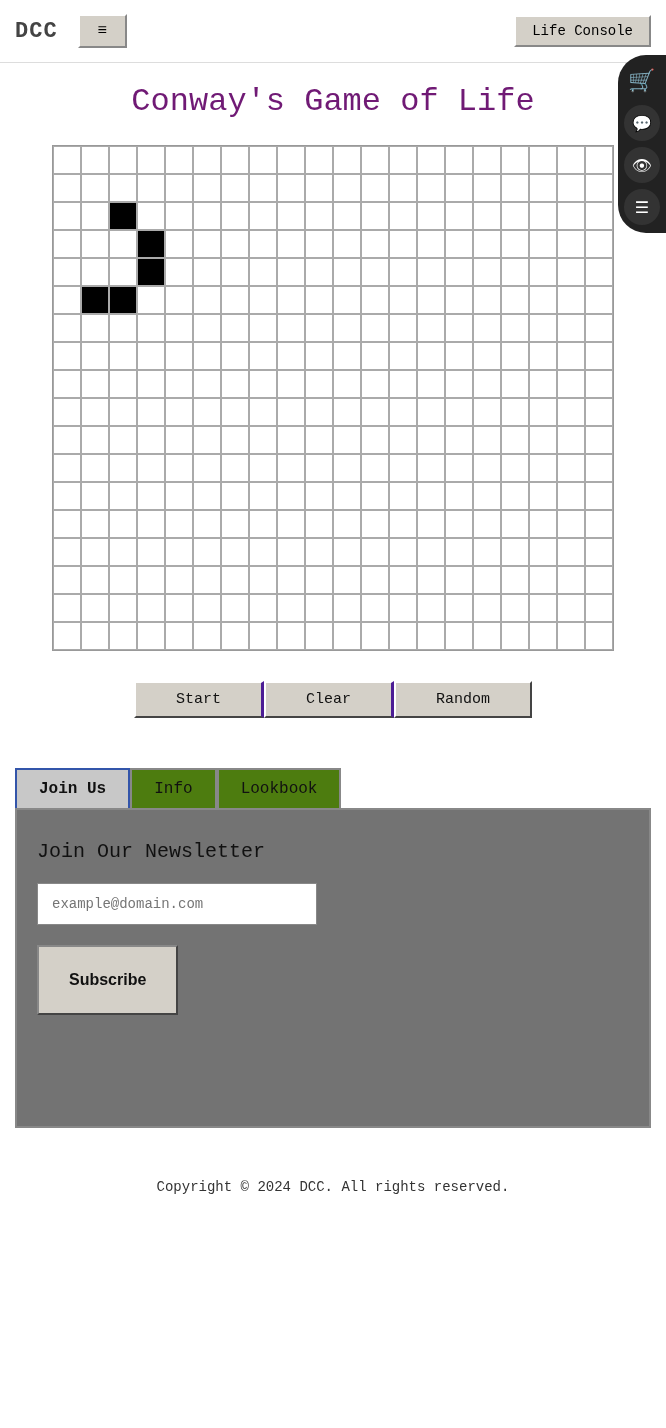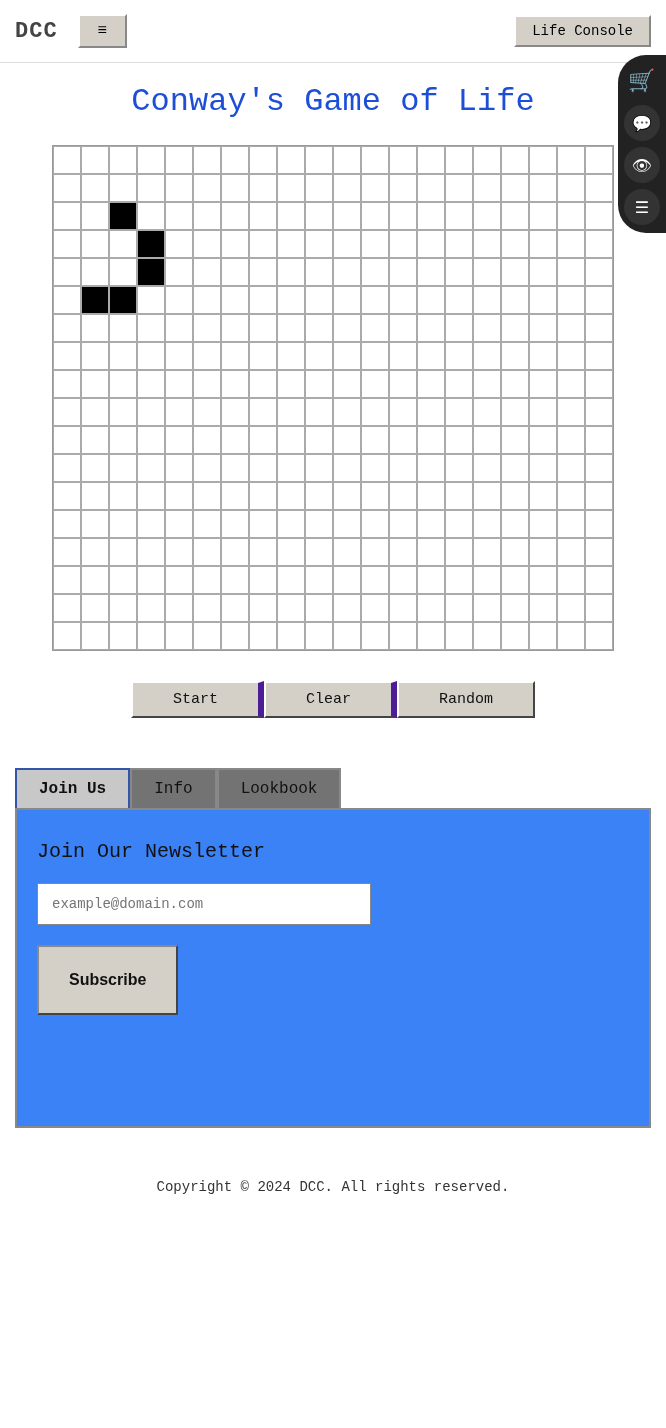--- a/index.html
+++ b/index.html
@@ -89,21 +89,21 @@
       padding: 20px 15px;
       background: #ffffff;
     }
 
     .page-title {
       text-align: center;
       font-family: 'Courier New', Courier, monospace;
       font-size: 32px;
       font-weight: normal;
       margin-bottom: 25px;
-      color: #1d4ed8;
+      color: #701a75;
     }
 
     
     .grid-container {
       display: flex;
       justify-content: center;
       margin-bottom: 30px;
     }
     .grid {
       border: 1px solid #999;
@@ -137,64 +137,64 @@
       border-bottom-color: #444;
       border-top-color: #fff;
       border-left-color: #fff;
       padding: 8px 40px;
       font-size: 15px;
       cursor: pointer;
       font-family: 'Courier New', Courier, monospace;
       color: #111;
     }
     .game-btn:not(:last-child) {
-      border-right: 6px solid #4c1d95;
+      border-right: 3px solid #4c1d95;
     }
 
     
     .tabs-section {
       margin-bottom: 11px;
     }
     .tabs-header {
       display: flex;
       gap: 0;
       align-items: flex-end;
     }
     .tab {
       padding: 10px 22px;
       font-family: 'Courier New', Courier, monospace;
       font-size: 16px;
       cursor: pointer;
-      background: #737373;
+      background: #4d7c0f;
       border: 2px solid #888;
       border-bottom: none;
       color: #111;
     }
     .tab.active {
       background: #c8c8c8;
       border: 2px solid #3355aa;
       border-bottom: none;
       font-weight: bold;
     }
 
     
     .tab-content {
-      background: #3b82f6;
+      background: #737373;
       border: 2px solid #888;
       padding: 30px 20px 30px 20px;
       min-height: 320px;
     }
     .newsletter-title {
       font-family: 'Courier New', Courier, monospace;
       font-size: 20px;
       margin-bottom: 20px;
       color: #111;
     }
     .email-input {
-      width: 334px;
+      width: 280px;
       padding: 12px 14px;
       font-family: 'Courier New', Courier, monospace;
       font-size: 14px;
       border: 1px solid #888;
       background: #ffffff;
       color: #555;
       display: block;
       margin-bottom: 20px;
     }
     .subscribe-btn {

